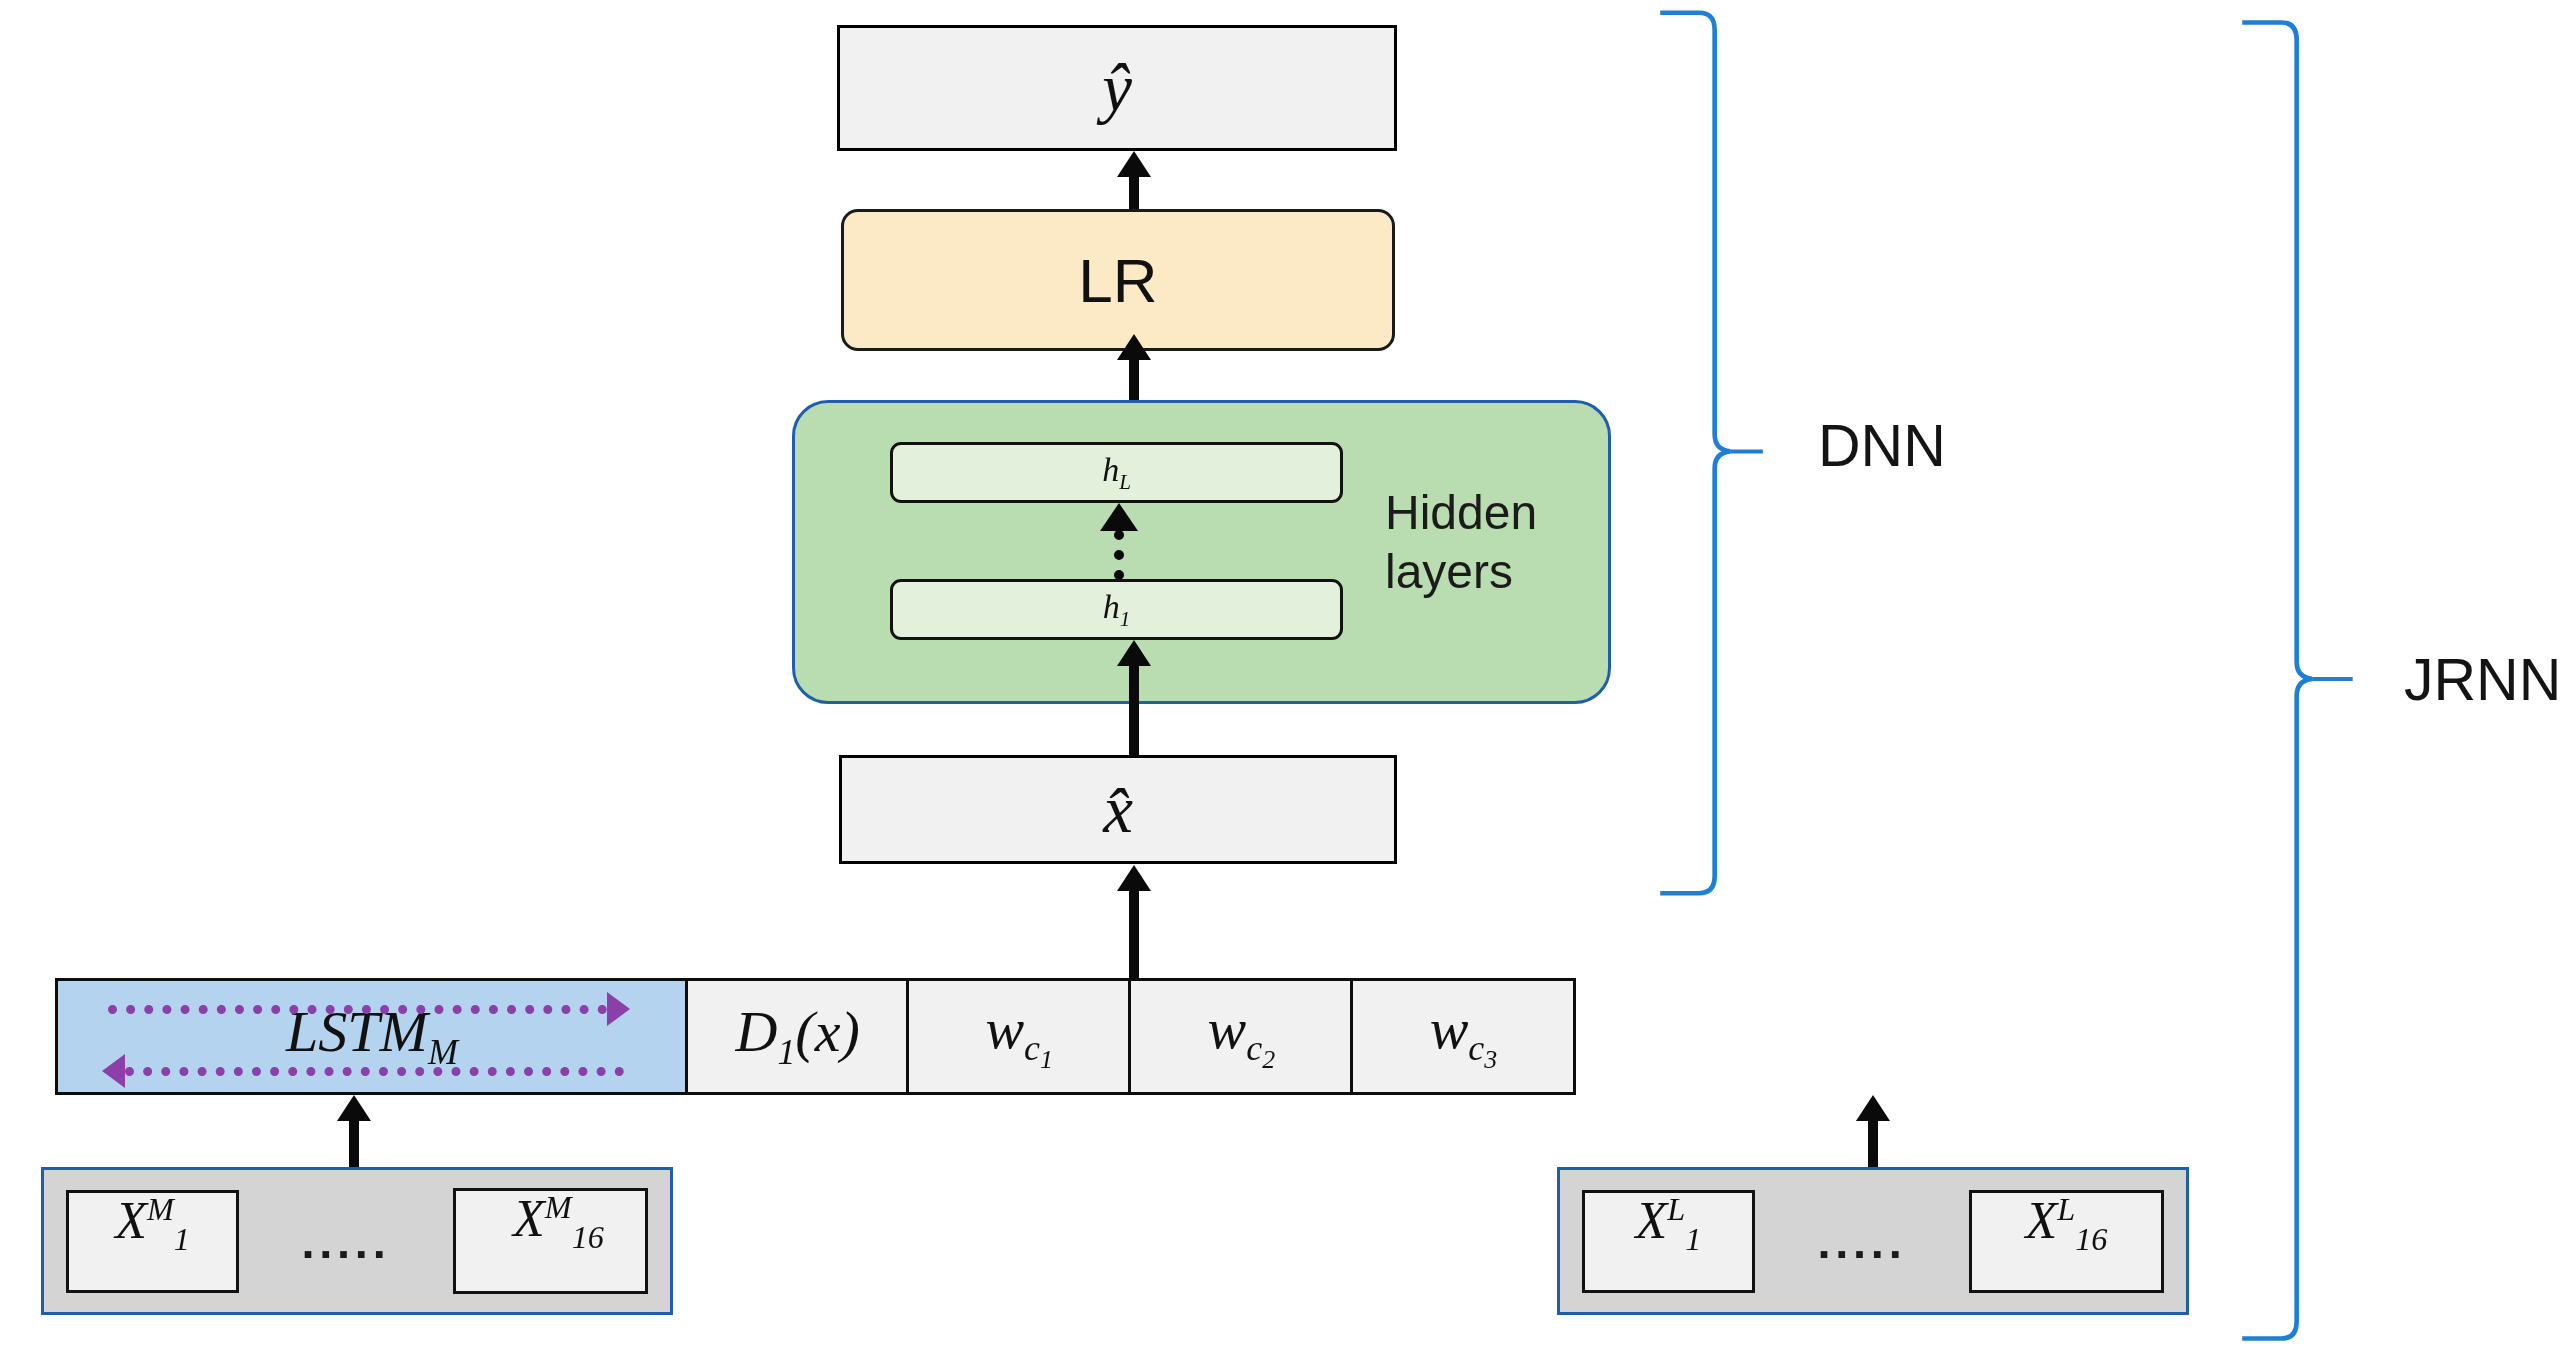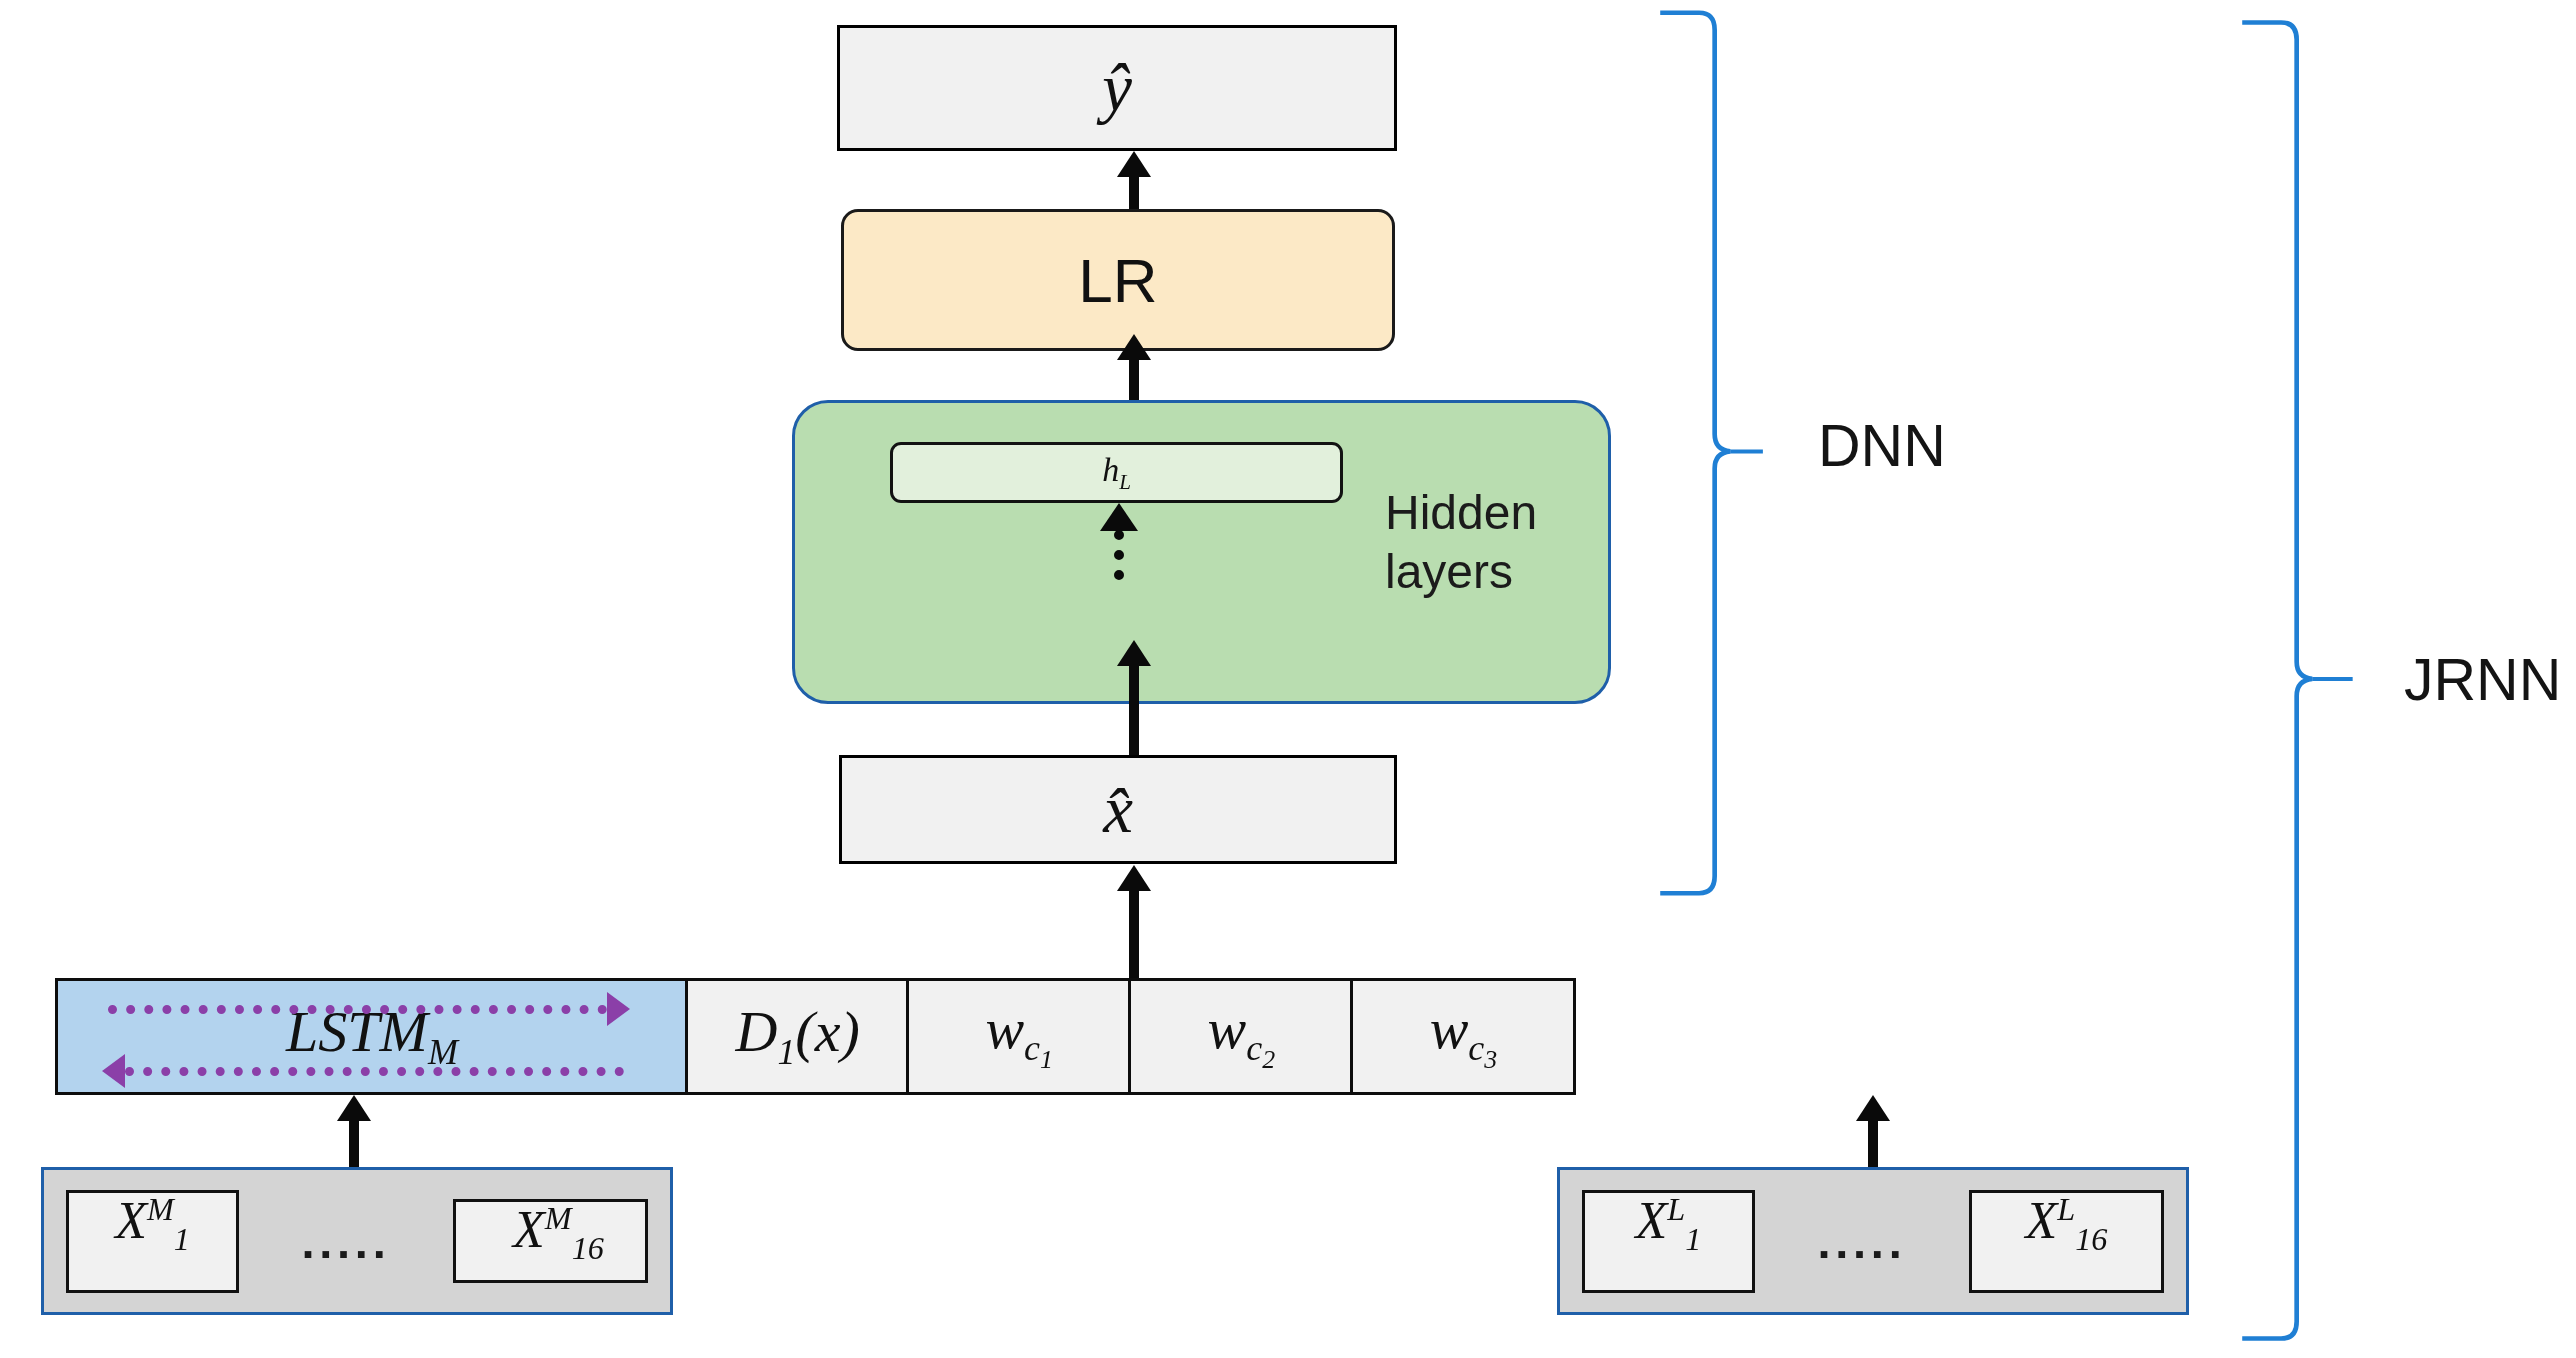--- a/index.html
+++ b/index.html
@@ -113,20 +113,23 @@
 
   <div class="node hbox" style="left:890px;top:442px;width:453px;height:61px;">
     <span class="math">h<sub>L</sub></span>
   </div>
 
   <div class="dottedarrow" style="left:1100px;top:503px;width:37px;height:76px;">
     <div class="head"></div>
     <div class="shaft" style="top:26.5px;height:50px;"></div>
   </div>
 
+  <div class="node hbox" style="left:890px;top:579px;width:453px;height:61px;">
+    <span class="math">h<sub>1</sub></span>
+  </div>
 
   <div class="arrow" style="left:1117px;top:640px;width:34px;height:117px;">
     <div class="head"></div>
     <div class="shaft" style="top:23.4px;width:10px;height:95px;"></div>
   </div>
 
   <div class="hidden-label" style="left:1385px;top:484px;width:203px;">
     <div>Hidden</div>
     <div>layers</div>
   </div>
@@ -180,21 +183,21 @@
   <div class="arrow" style="left:1856px;top:1095px;width:34px;height:75px;">
     <div class="head"></div>
     <div class="shaft" style="top:23.4px;width:10px;height:53px;"></div>
   </div>
 
   <div class="ingroup" style="left:41px;top:1167px;width:632px;height:148px;padding:0 22px;">
     <div class="inbox" style="width:173px;height:103px;">
       <span class="math">X<sup>M</sup><sub>1</sub></span>
     </div>
     <span class="dots5">.....</span>
-    <div class="inbox" style="width:195px;height:84px;padding-left:16px;">
+    <div class="inbox" style="width:195px;height:106px;padding-left:16px;">
       <span class="math">X<sup>M</sup><sub>16</sub></span>
     </div>
   </div>
 
   <div class="ingroup" style="left:1557px;top:1167px;width:632px;height:148px;padding:0 22px;">
     <div class="inbox" style="width:173px;height:103px;">
       <span class="math">X<sup>L</sup><sub>1</sub></span>
     </div>
     <span class="dots5">.....</span>
     <div class="inbox" style="width:195px;height:103px;">

